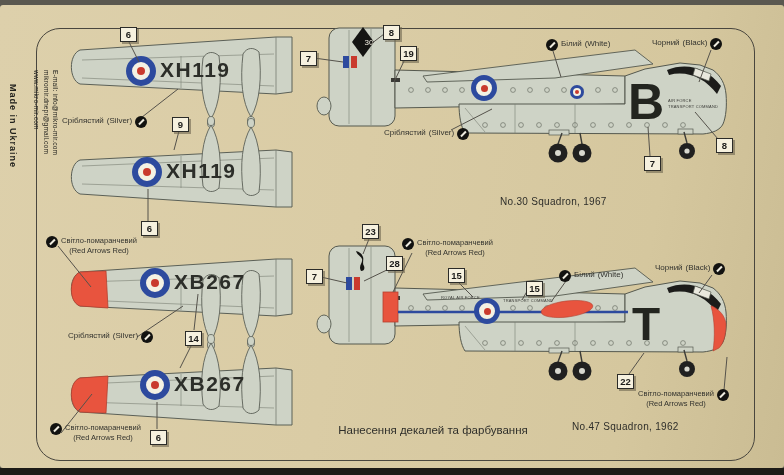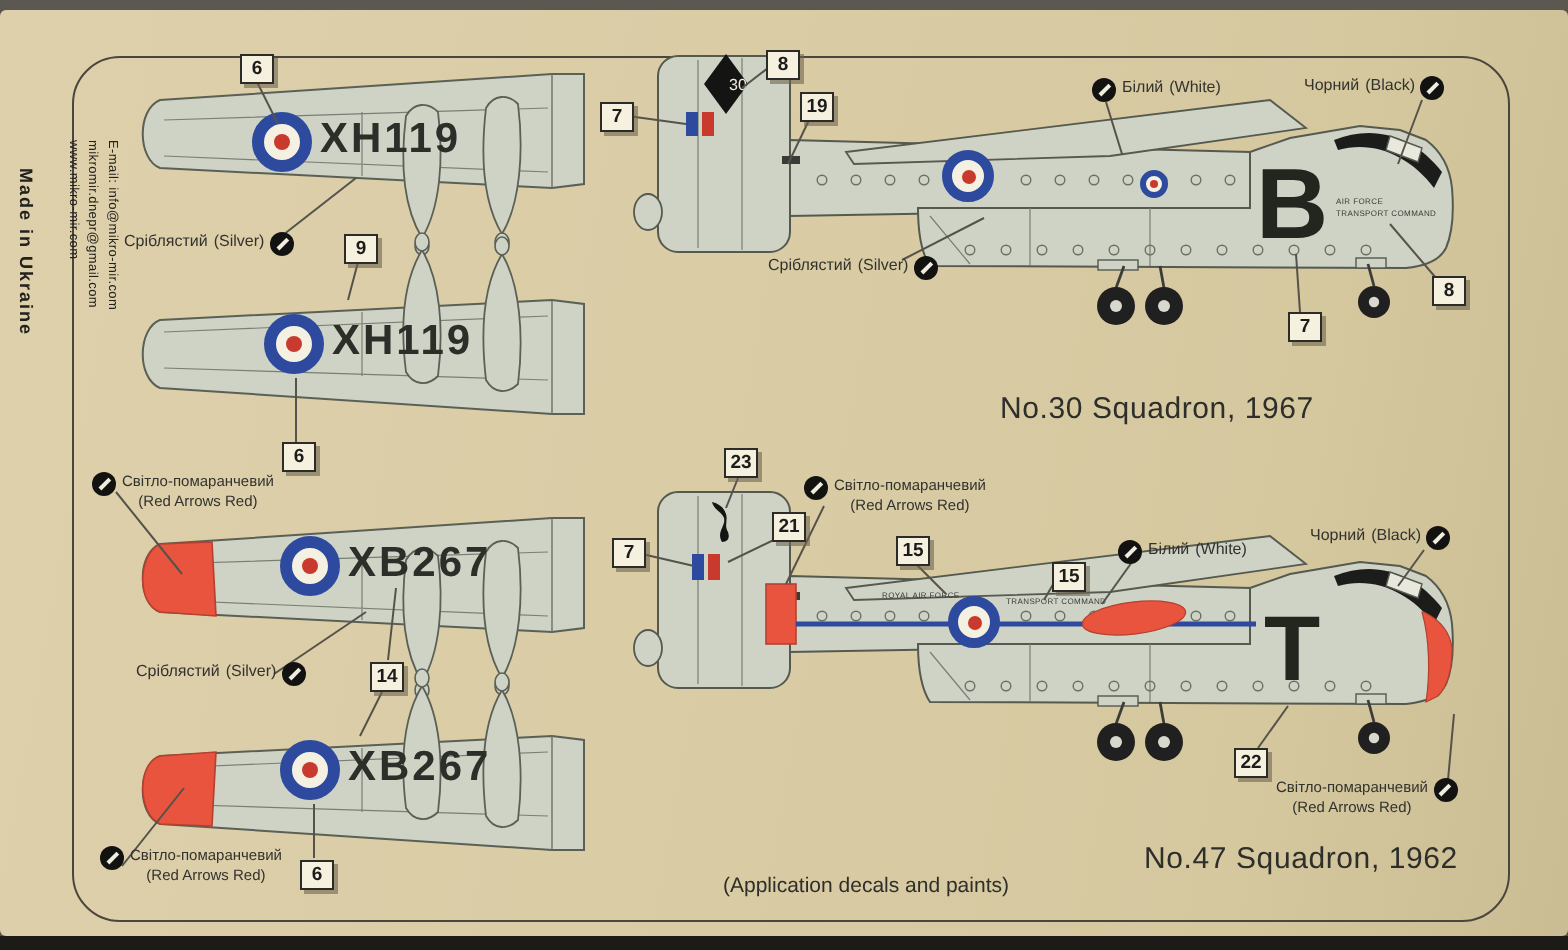--- a/index.html
+++ b/index.html
@@ -25,21 +25,21 @@
   .rnd.s{width:14px;height:14px;border:3.5px solid #2d4a9e;}
   .rnd.s::after{left:1.5px;top:1.5px;width:4px;height:4px;}
   .co{position:absolute;min-width:13px;height:13px;padding:0 1px;background:#f6f1df;
       border:1.2px solid #2b2b28;box-shadow:2px 2px 0 rgba(110,102,80,.6);
       display:flex;align-items:center;justify-content:center;
       font-size:9.5px;font-weight:bold;color:#1c1c1a;}
   .lbl{position:absolute;font-size:8px;color:#33332e;white-space:nowrap;display:flex;align-items:flex-start;gap:3px;}
   .lbl2{position:absolute;font-size:7.5px;line-height:1.35;color:#33332e;text-align:center;white-space:nowrap;}
   .pic{width:12px;height:12px;border-radius:50%;background:#121210;position:relative;flex:0 0 auto;display:inline-block;}
   .pic::after{content:"";position:absolute;left:2.5px;top:5px;width:7px;height:2.2px;background:#efece0;transform:rotate(-45deg);}
-  .cap{position:absolute;font-size:15px;color:#2e2e2a;letter-spacing:.3px;white-space:nowrap;}
+  .cap{position:absolute;font-size:10px;color:#2e2e2a;letter-spacing:.3px;white-space:nowrap;}
   .ttl1{position:absolute;left:308px;top:424px;width:250px;text-align:center;font-size:11.5px;color:#2e2e2a;}
   .ttl2{position:absolute;left:308px;top:437px;width:250px;text-align:center;font-size:10.5px;color:#2e2e2a;}
   .diamond{position:absolute;left:352px;top:27px;width:22px;height:30px;background:#141412;
            clip-path:polygon(50% 0,100% 50%,50% 100%,0 50%);
            display:flex;align-items:center;justify-content:center;}
   .diamond span{color:#f3efe2;font-size:8px;font-weight:normal;margin-left:12px;}
   .flash{position:absolute;width:6px;height:12px;}
   .codeletter{position:absolute;font-weight:700;color:#23251f;line-height:1;}
   .tiny{position:absolute;font-size:4px;color:#3c3c38;line-height:1.4;white-space:nowrap;letter-spacing:.2px;}
 </style>
@@ -223,21 +223,21 @@
   <div class="co" style="left:172px;top:117px">9</div>
   <div class="co" style="left:141px;top:221px">6</div>
   <div class="co" style="left:185px;top:331px">14</div>
   <div class="co" style="left:150px;top:430px">6</div>
   <div class="co" style="left:383px;top:25px">8</div>
   <div class="co" style="left:300px;top:51px">7</div>
   <div class="co" style="left:400px;top:46px">19</div>
   <div class="co" style="left:644px;top:156px">7</div>
   <div class="co" style="left:716px;top:138px">8</div>
   <div class="co" style="left:362px;top:224px">23</div>
-  <div class="co" style="left:386px;top:256px">21</div>
+  <div class="co" style="left:386px;top:256px">28</div>
   <div class="co" style="left:306px;top:269px">7</div>
   <div class="co" style="left:448px;top:268px">15</div>
   <div class="co" style="left:526px;top:281px">15</div>
   <div class="co" style="left:617px;top:374px">22</div>
 
   <div class="lbl" style="left:62px;top:116px">
     <span>Сріблястий</span>
     <span>(Silver)</span>
     <span class="pic"></span>
   </div>
@@ -295,14 +295,14 @@
   <div class="lbl" style="left:638px;top:389px">
     <span class="lbl2" style="position:static">
       <div>Світло-помаранчевий</div>
       <div>(Red Arrows Red)</div>
     </span>
     <span class="pic"></span>
   </div>
 
   <div class="cap" style="left:500px;top:196px">No.30 Squadron, 1967</div>
   <div class="cap" style="left:572px;top:421px">No.47 Squadron, 1962</div>
-  <div class="ttl2">(Application decals and paints)</div>
+  <div class="ttl1">Нанесення декалей та фарбування</div>
 </div>
 
 </body></html>

